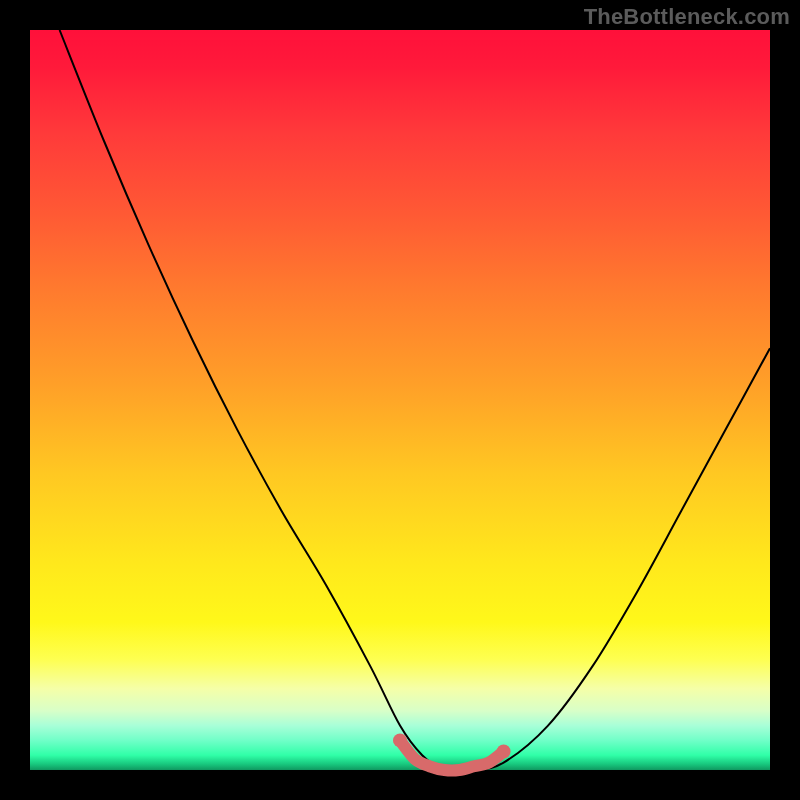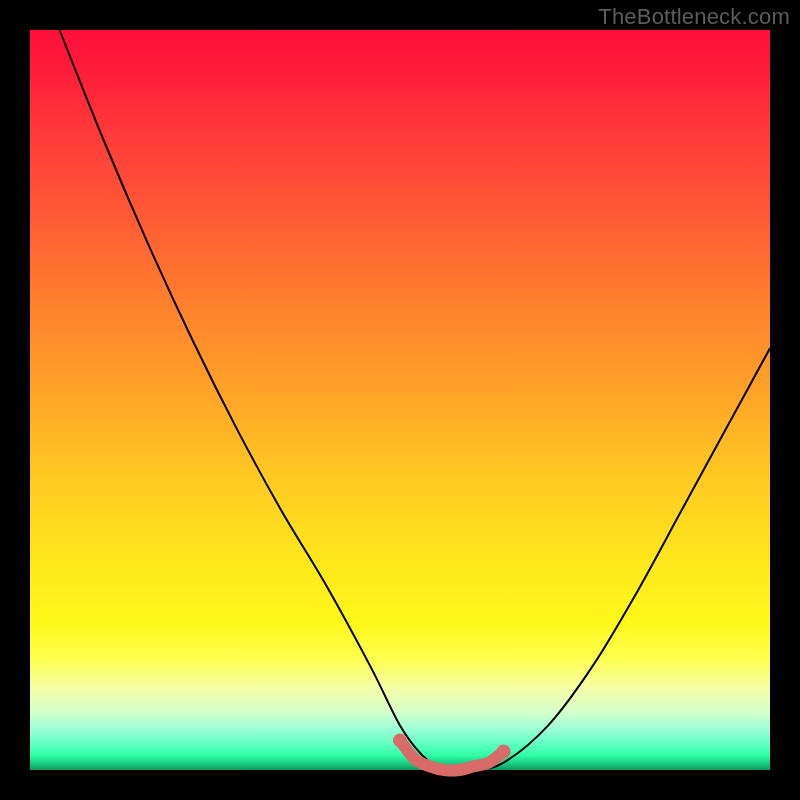--- a/index.html
+++ b/index.html
@@ -35,21 +35,21 @@
       #18c87e 99.2%,
       #0f9860 100%
     );
   }
   .attribution {
     position: absolute;
     top: 4px;
     right: 10px;
     font-family: Arial, Helvetica, sans-serif;
     font-size: 22px;
-    font-weight: 400;
+    font-weight: 700;
     color: #5b5b5b;
     letter-spacing: 0.2px;
   }
   .curve {
     position: absolute;
     left: 0; top: 0;
     width: 800px;
     height: 800px;
     pointer-events: none;
   }

